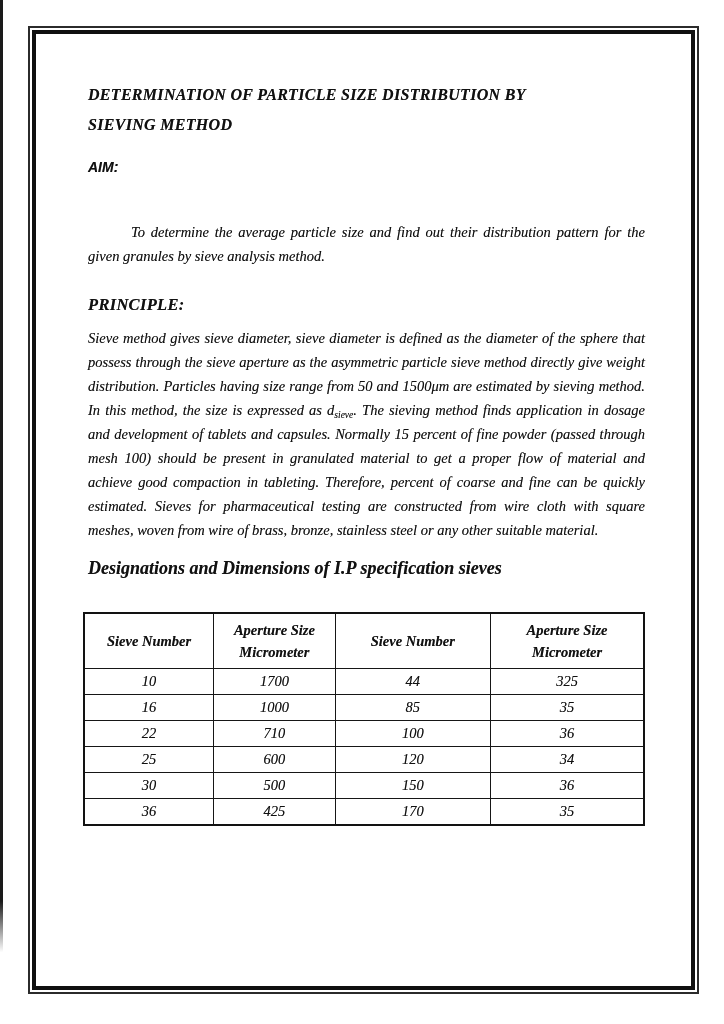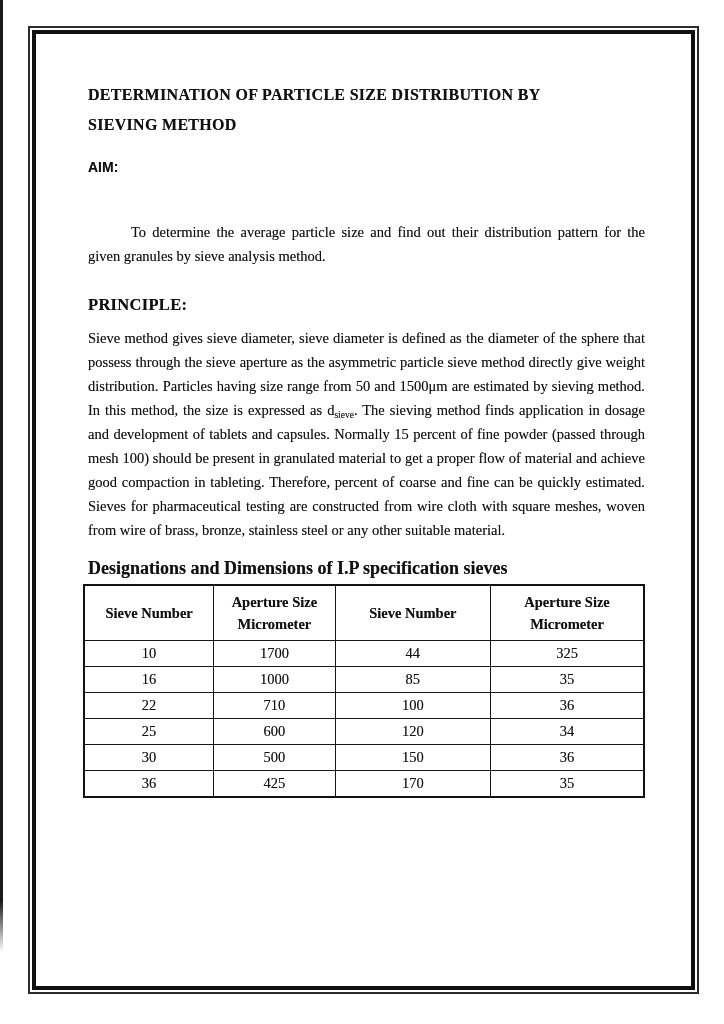--- a/index.html
+++ b/index.html
@@ -34,20 +34,21 @@
     width: 100%; height: 100%;
     box-sizing: border-box;
     border: 4px solid #101010;
     position: relative;
   }
   .content {
     position: absolute;
     inset: 0;
     padding: 46px 46px 0 52px;
     box-sizing: border-box;
+    font-style: italic;
   }
   .doc-title {
     font-size: 16px;
     font-weight: bold;
     line-height: 30px;
     letter-spacing: 0.3px;
     text-shadow: 0 0 0.5px rgba(0,0,0,0.55);
   }
   .aim-heading {
     margin-top: 16px;
@@ -85,21 +86,21 @@
     vertical-align: -3px;
   }
   .table-heading {
     margin-top: 9px;
     font-size: 18px;
     font-weight: bold;
     line-height: 22px;
     text-shadow: 0 0 0.45px rgba(0,0,0,0.5);
   }
   table.sieve-table {
-    margin-top: 5px;
+    margin-top: 33px;
     margin-left: -5px;
     width: 562px;
     border-collapse: collapse;
     border: 2.5px solid #121212;
     table-layout: fixed;
   }
   .sieve-table th, .sieve-table td {
     border: 1.8px solid #161616;
     text-align: center;
     font-size: 14.5px;

